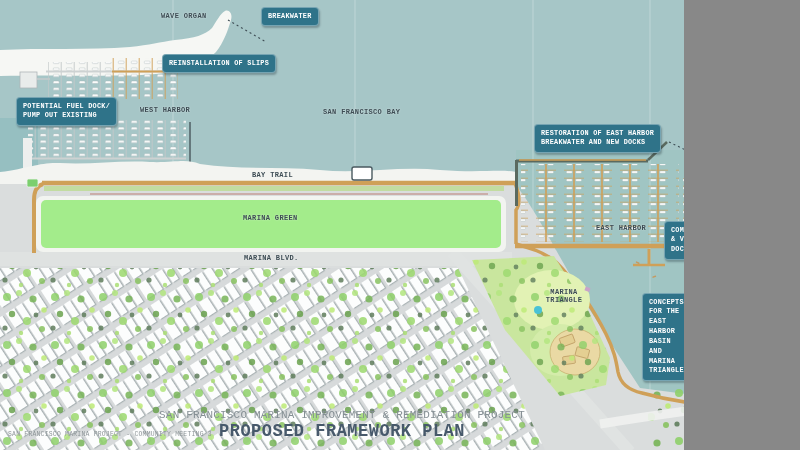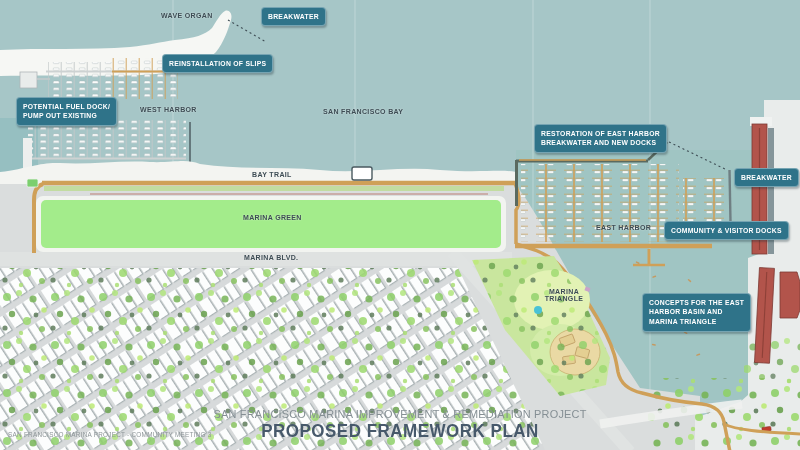--- a/index.html
+++ b/index.html
@@ -1,19 +1,19 @@
 <!DOCTYPE html>
 <html><head>
 <meta charset="utf-8">
 <style>
   html,body{margin:0;padding:0;background:#888;}
   #poster{
-    position:relative;width:800px;height:450px;overflow:hidden;
+    position:relative;width:684px;height:450px;overflow:hidden;
     background:#a6c6c7;
-    font-family:Liberation Sans, sans-serif;
+    font-family:Liberation Mono, monospace;
   }
   svg{position:absolute;left:0;top:0;}
   .lbl{
     position:absolute;
     font-size:7px;font-weight:bold;letter-spacing:.05em;
     color:#3d4c54;white-space:pre-line;
     text-shadow:0 0 2px rgba(255,255,255,.55);
     transform-origin:left top;
   }
   .co{

